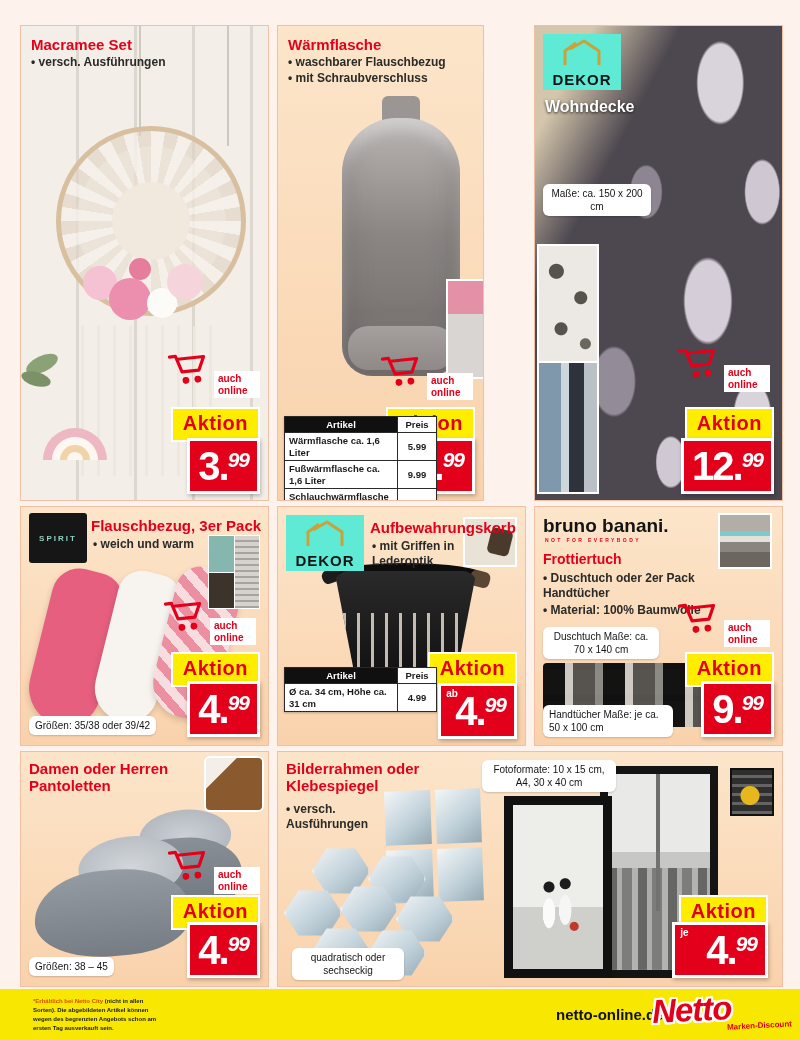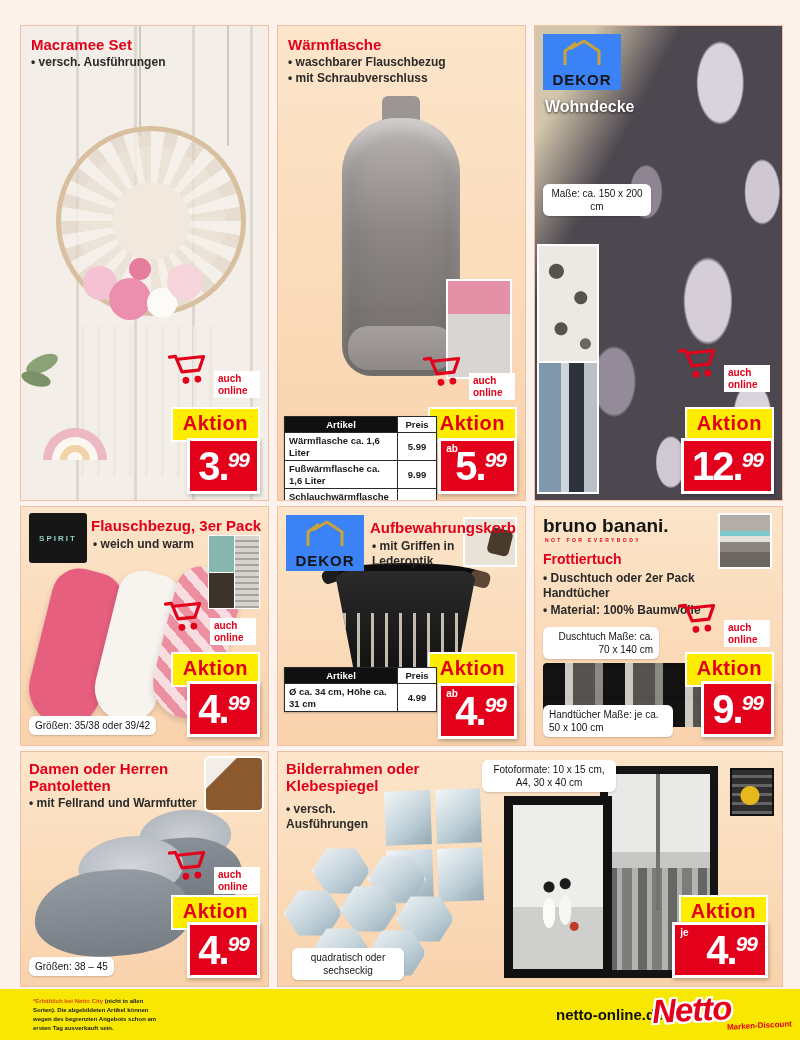--- a/index.html
+++ b/index.html
@@ -31,21 +31,21 @@
   .price .ct { font-size:21px; position:relative; top:-13px; letter-spacing:-1px;font-style:italic; }
   .price .pfx { position:absolute; top:2px; left:5px; font-size:10px; font-weight:bold; }
 
   .ptable { position:absolute; border-collapse:collapse; background:#fff; font-size:9.5px;
             font-weight:bold; color:#1a1a1a; box-shadow:0 1px 2px rgba(0,0,0,.25); z-index:4; }
   .ptable th,.ptable td { border:1px solid #2a2a2a; padding:2px 4px; line-height:1.2; text-align:left; }
   .ptable th.art { background:#101010; color:#fff; width:104px; text-align:center; }
   .ptable th.prs { background:#fff; width:30px; text-align:center; }
   .ptable td.p { text-align:center; }
 
-  .dekor { position:absolute; width:78px; height:56px; background:#3b82f6; z-index:4;
+  .dekor { position:absolute; width:78px; height:56px; background:#5eead4; z-index:4;
            display:flex; flex-direction:column; align-items:center; justify-content:flex-end;
            padding-bottom:3px; box-sizing:border-box; }
   .dekor .dk { font-weight:800; font-size:15px; letter-spacing:1px; color:#141414; line-height:1; }
   .dekor svg { position:absolute; top:5px; }
 
   .spirit { position:absolute; background:#161616; color:#8fd0c2; font-size:8px; font-weight:bold;
             letter-spacing:2px; display:flex; align-items:center; justify-content:center;
             border-radius:3px; z-index:4; }
 
   .hex { position:absolute; width:58px; height:50px;
@@ -109,21 +109,21 @@
           </svg>
       </span>
       <span class="lbl">auch online</span>
     </div>
     <div class="aktion" style="right:8px;bottom:58px;">Aktion</div>
     <div class="price" style="right:8px;bottom:6px;">
       <span class="eu">3</span><span class="ct">99</span>
     </div>
   </div>
 
-  <div class="cell" style="left:277px;top:25px;width:249px;height:476px;padding-left:44px;">
+  <div class="cell" style="left:277px;top:25px;width:207px;height:476px;padding-left:44px;">
     <div class="ttl" style="left:10px;top:10px;">Wärmflasche</div>
     <div class="bullet" style="left:10px;top:29px;">waschbarer Flauschbezug</div>
     <div class="bullet" style="left:10px;top:45px;">mit Schraubverschluss</div>
 
     <div style="position:absolute;left:104px;top:70px;width:38px;height:28px;background:#9b9694;border-radius:6px 6px 0 0;"></div>
     <div style="position:absolute;left:64px;top:92px;width:118px;height:258px;border-radius:55px 55px 30px 30px;
                 background:linear-gradient(180deg,#b9b4b2 0%,#8b8684 45%,#7c7775 75%,#8d8886 100%);
                 box-shadow:inset 0 -40px 30px rgba(60,58,56,.35), inset 0 12px 14px rgba(255,255,255,.35);"></div>
     <div style="position:absolute;left:70px;top:300px;width:106px;height:44px;border-radius:20px;
                 background:linear-gradient(180deg,#a5a09e, #8f8a88);"></div>
@@ -299,21 +299,21 @@
   <div class="cell" style="left:534px;top:506px;width:249px;height:240px;">
     <div class="bb-logo" style="left:8px;top:8px;">bruno banani.</div>
     <div class="bb-tag" style="left:10px;top:30px;">NOT FOR EVERYBODY</div>
     <div class="ttl" style="left:8px;top:44px;font-size:14px;">Frottiertuch</div>
     <div class="bullet" style="left:8px;top:64px;width:160px;">Duschtuch oder 2er Pack Handtücher</div>
     <div class="bullet" style="left:8px;top:96px;width:180px;">Material: 100% Baumwolle</div>
 
     <div style="position:absolute;right:12px;top:8px;width:50px;height:52px;box-shadow:0 0 0 2px #fff;
                 background:linear-gradient(180deg,#b3ada7 0 30%, #7cc9ce 30% 40%, #e4e0da 40% 52%, #8a857f 52% 72%, #6b6660 72%);"></div>
 
-    <div class="note" style="left:8px;top:120px;width:104px;text-align:right;">Duschtuch Maße: ca. 70 x 140 cm</div>
+    <div class="note" style="left:8px;top:120px;width:104px;text-align:center;">Duschtuch Maße: ca. 70 x 140 cm</div>
 
     <div style="position:absolute;left:8px;top:156px;width:200px;height:64px;border-radius:4px;background:#3a3734;
                 background-image:repeating-linear-gradient(90deg, rgba(15,15,15,.9) 0 22px, rgba(214,209,202,.95) 22px 30px, rgba(90,86,82,.9) 30px 52px, rgba(150,146,141,.9) 52px 60px),
                                  repeating-linear-gradient(0deg, transparent 0 26px, rgba(20,20,20,.7) 26px 32px);"></div>
 
     <div class="note" style="left:8px;top:198px;width:118px;text-align:left;">Handtücher Maße: je ca. 50 x 100 cm</div>
 
     <div class="online" style="right:12px;bottom:98px;">
       <span class="cart">
         <svg width="44" height="38" viewBox="0 0 44 38">
@@ -325,21 +325,20 @@
       <span class="lbl">auch online</span>
     </div>
     <div class="aktion" style="right:8px;bottom:58px;">Aktion</div>
     <div class="price" style="right:8px;bottom:8px;">
       <span class="eu">9</span><span class="ct">99</span>
     </div>
   </div>
 
   <div class="cell" style="left:20px;top:751px;width:249px;height:236px;">
     <div class="ttl" style="left:8px;top:8px;width:165px;">Damen oder Herren Pantoletten</div>
-    <div class="bullet" style="left:8px;top:44px;width:230px;">mit Fellrand und Warmfutter</div>
 
     <div style="position:absolute;right:6px;top:6px;width:56px;height:52px;border-radius:4px;box-shadow:0 0 0 2px #fff;
                 background:linear-gradient(135deg,#f3efe8 0 28%, #8a5a2e 29%);"></div>
 
     <div style="position:absolute;left:95px;top:58px;width:130px;height:104px;transform:rotate(-4deg);">
       <div style="position:absolute;left:25px;top:0;width:92px;height:54px;border-radius:50%;background:radial-gradient(#cdd1d6,#aab0b8);"></div>
       <div style="position:absolute;left:0;top:28px;width:125px;height:74px;border-radius:50% 50% 46% 54% / 62% 55% 45% 50%;background:linear-gradient(180deg,#8a9097,#70767e);"></div>
     </div>
     <div style="position:absolute;left:12px;top:86px;width:160px;height:120px;transform:rotate(-5deg);">
       <div style="position:absolute;left:48px;top:0;width:105px;height:62px;border-radius:50%;background:radial-gradient(#d2d6da,#b0b6bd);"></div>

